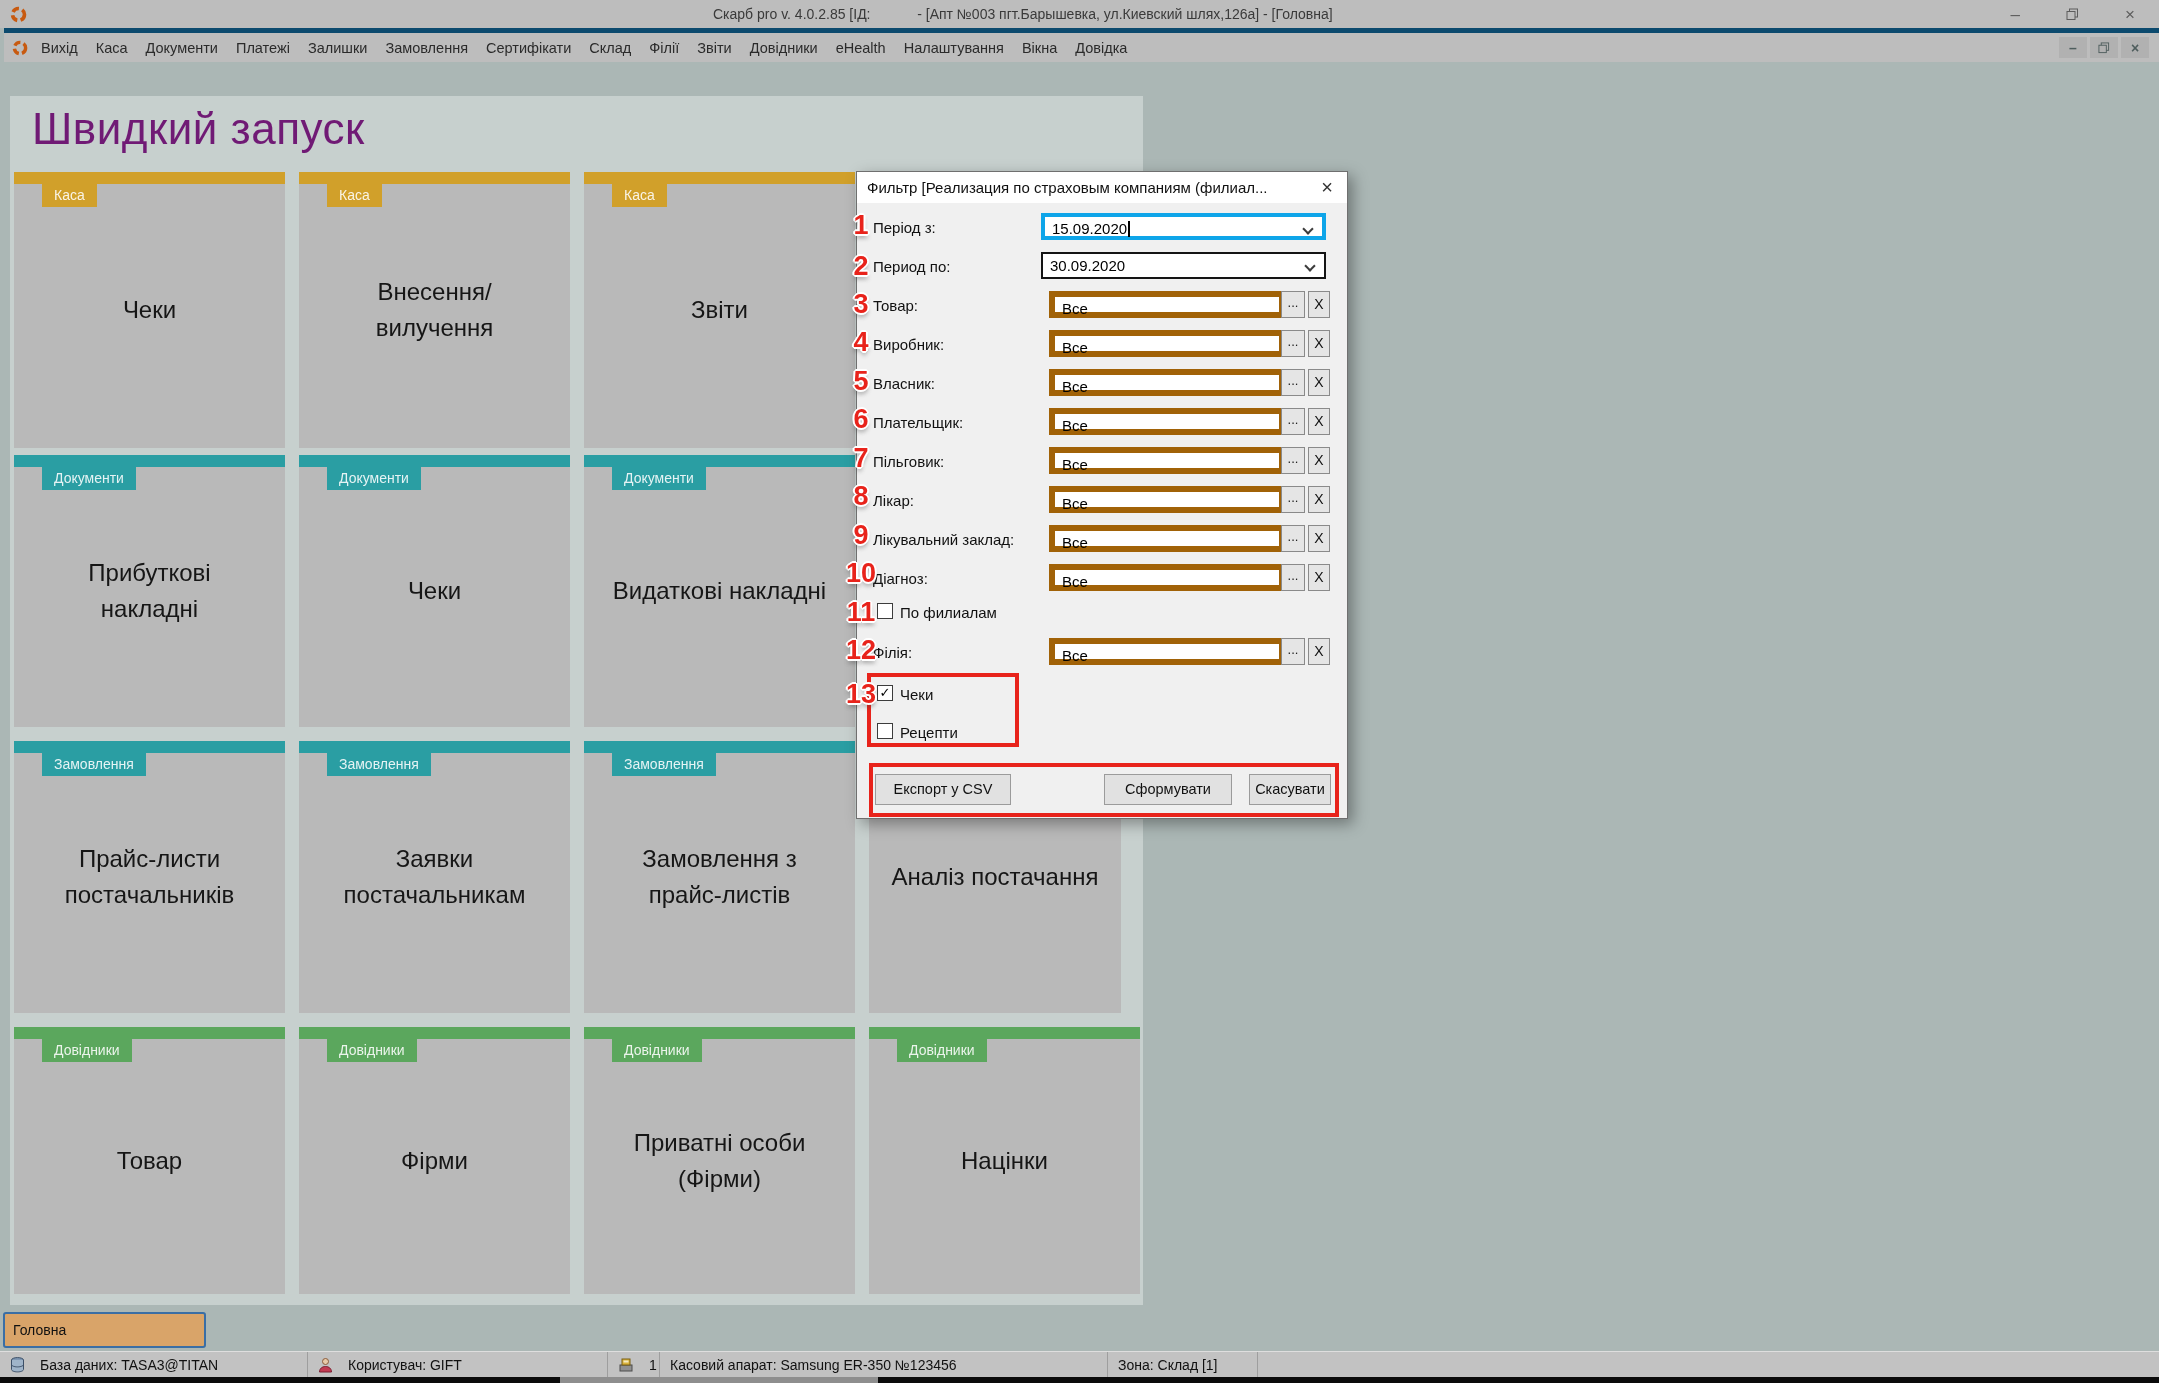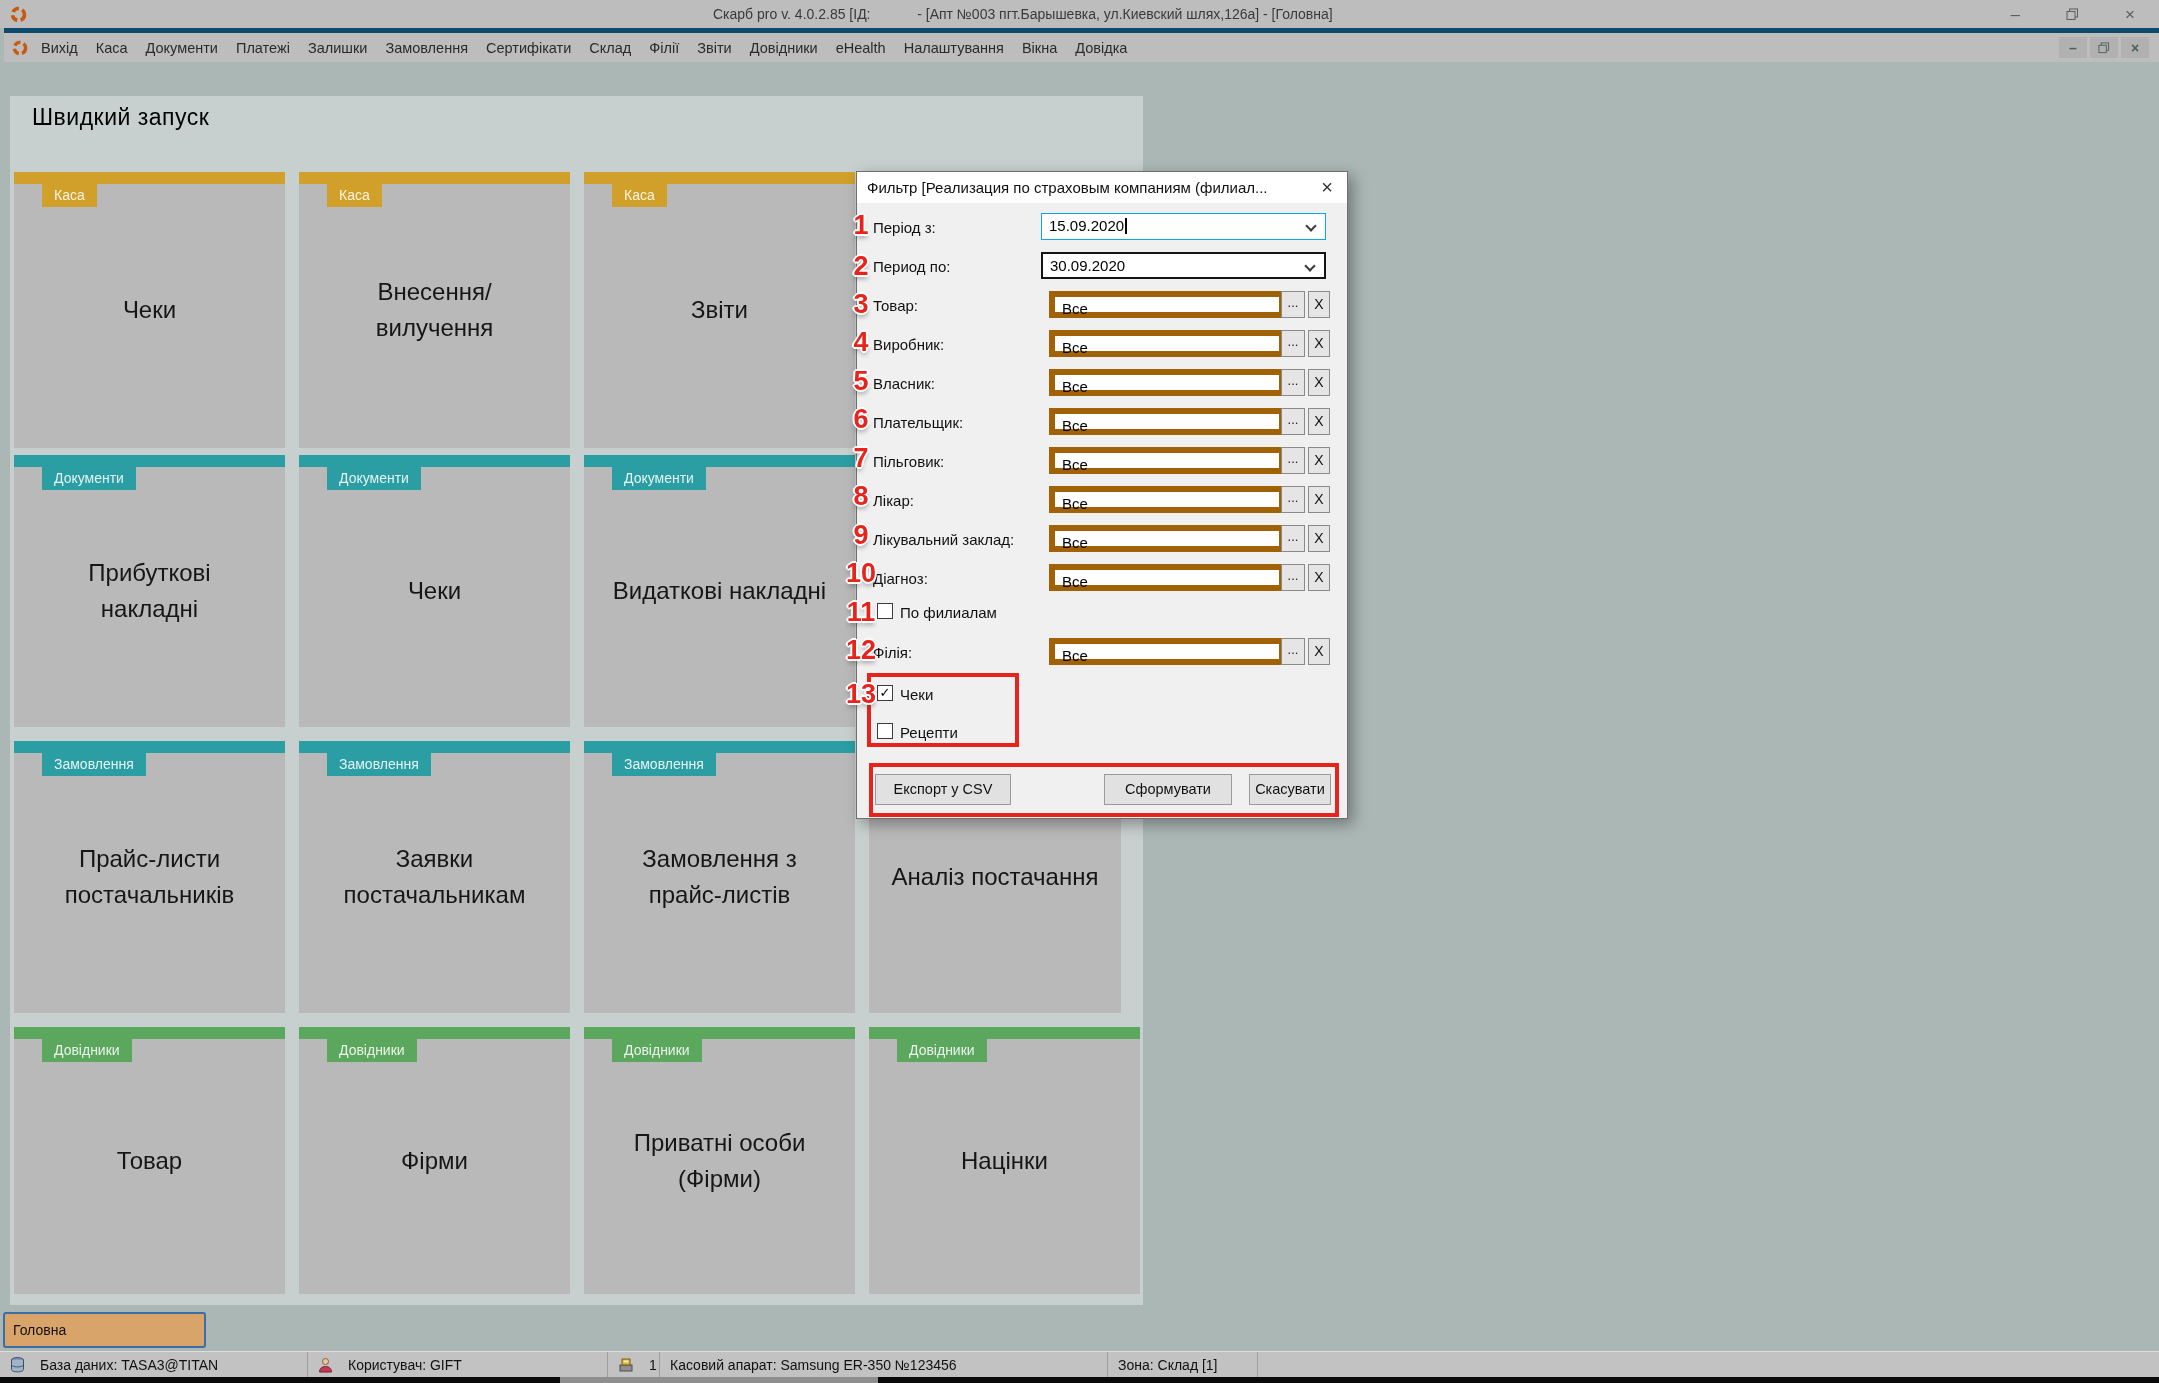--- a/index.html
+++ b/index.html
@@ -11,33 +11,33 @@
   .titlebar .title{font-size:14px;color:#3a3a3a;white-space:pre;margin-left:8px;flex:1;overflow:hidden;}
   .winbtns{display:flex;align-items:center;gap:46px;margin-right:14px;}
   .winbtn{color:#5d5d5d;font-size:17px;line-height:1;cursor:default;}
   .menubar{position:absolute;left:4px;top:28px;width:100%;height:34px;background:#bdbdbd;display:flex;align-items:center;padding:0 8px;border-top:5px solid #0c4a6e;}
   .menuitem{font-size:14.5px;color:#2b2b2b;margin:0 9px;white-space:nowrap;}
   .mdibtns{margin-left:auto;display:flex;gap:3px;margin-right:6px;}
   .mdibtn{width:28px;height:21px;background:#b1b1b1;display:flex;align-items:center;justify-content:center;color:#4e5d5d;font-size:14px;font-weight:bold;}
 
   
   .panel{position:absolute;left:10px;top:96px;width:1133px;height:1209px;background:#c7d0ce;}
-  .qheader{position:absolute;left:32px;top:104px;font-size:23px;color:#000000;letter-spacing:.5px;}
+  .qheader{position:absolute;left:32px;top:104px;font-size:44px;color:#701a75;letter-spacing:.5px;}
   .tile{position:absolute;background:#b9b9b9;}
   .tile .bar{position:absolute;left:0;top:0;right:0;height:12px;}
   .tile .tag{position:absolute;left:28px;top:12px;padding:3px 12px 4px 12px;font-size:14px;color:rgba(255,255,255,.88);white-space:nowrap;}
   .tile .tlabel{position:absolute;left:50%;top:50%;transform:translate(-50%,-50%);max-width:218px;width:max-content;text-align:center;font-size:24px;color:#161616;line-height:1.5;overflow-wrap:anywhere;}
 
   
   .dialog{position:absolute;left:856px;top:171px;width:492px;height:648px;background:#f0f0f0;border:1px solid #6f6f6f;box-shadow:5px 5px 14px rgba(0,0,0,.35);}
   .dlg-titlebar{position:absolute;left:0;top:0;right:0;height:31px;background:#ffffff;display:flex;align-items:center;}
   .dlg-title{font-size:15px;color:#111;margin-left:10px;white-space:nowrap;overflow:hidden;flex:1;}
   .dlg-close{width:40px;text-align:center;font-size:20px;color:#333;line-height:31px;}
   .frow-label{position:absolute;left:16px;font-size:15px;color:#111;white-space:nowrap;}
-  .combo{position:absolute;left:184px;width:285px;height:27px;background:#fff;border:1px solid #0ea5e9;font-size:15px;color:#000;padding:3px 24px 0 7px;}
+  .combo{position:absolute;left:184px;width:285px;height:27px;background:#fff;border:4px solid #0ea5e9;font-size:15px;color:#000;padding:3px 24px 0 7px;}
   .combo.focused{border:2px solid #141414;}
   .caret{display:inline-block;width:2px;height:16px;background:#000;vertical-align:-3px;margin-left:1px;}
   .chev{position:absolute;right:10px;top:8px;width:8px;height:8px;border-right:2px solid #3c3c3c;border-bottom:2px solid #3c3c3c;transform:rotate(45deg);}
   .lkbox{position:absolute;left:192px;width:236px;height:27px;background:#fff;border:6px solid #a16207;font-size:15px;color:#000;padding:3px 6px 9px 7px;}
   .lkmore{position:absolute;left:424px;width:24px;height:27px;background:#e5e5e5;border:1px solid #8a8a8a;font-size:13px;color:#222;text-align:center;line-height:22px;}
   .lkclear{position:absolute;left:451px;width:22px;height:27px;background:#e5e5e5;border:1px solid #8a8a8a;font-size:14px;color:#111;text-align:center;line-height:25px;}
   .cbox{position:absolute;left:20px;width:16px;height:16px;background:#fff;border:1.5px solid #3c3c3c;font-size:13px;line-height:13px;text-align:center;color:#000;}
   .cblabel{position:absolute;left:43px;font-size:15px;color:#111;white-space:nowrap;}
   .dlg-btn{position:absolute;height:31px;background:#e1e1e1;border:1px solid #9b9b9b;font-size:14.5px;color:#111;text-align:center;line-height:29px;}
   .redrect{position:absolute;border:4px solid #e8231b;}

